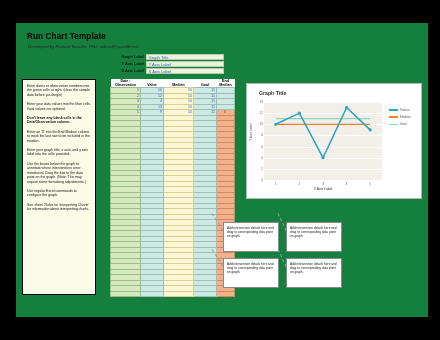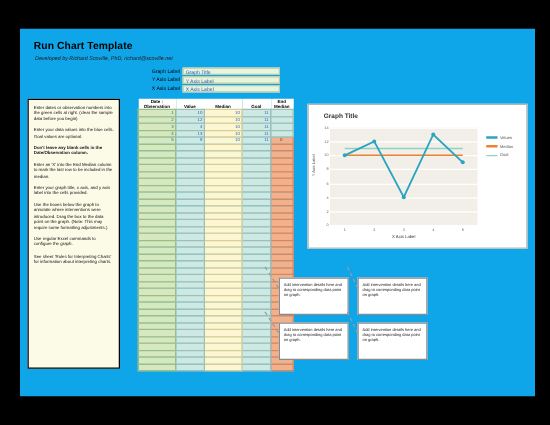--- a/index.html
+++ b/index.html
@@ -7,21 +7,21 @@
     margin: 0; padding: 0;
     width: 440px; height: 340px;
     background: #000000;
     font-family: "Liberation Sans", sans-serif;
     overflow: hidden;
   }
   #sheet {
     position: absolute;
     left: 16px; top: 23px;
     width: 412px; height: 294px;
-    background: #0ea5e9;
+    background: #15803d;
     overflow: hidden;
   }
 
   
   .title {
     position: absolute; left: 11px; top: 9px;
     font-size: 8.2px; font-weight: bold; color: #000;
     letter-spacing: 0.1px;
   }
   .subtitle {

